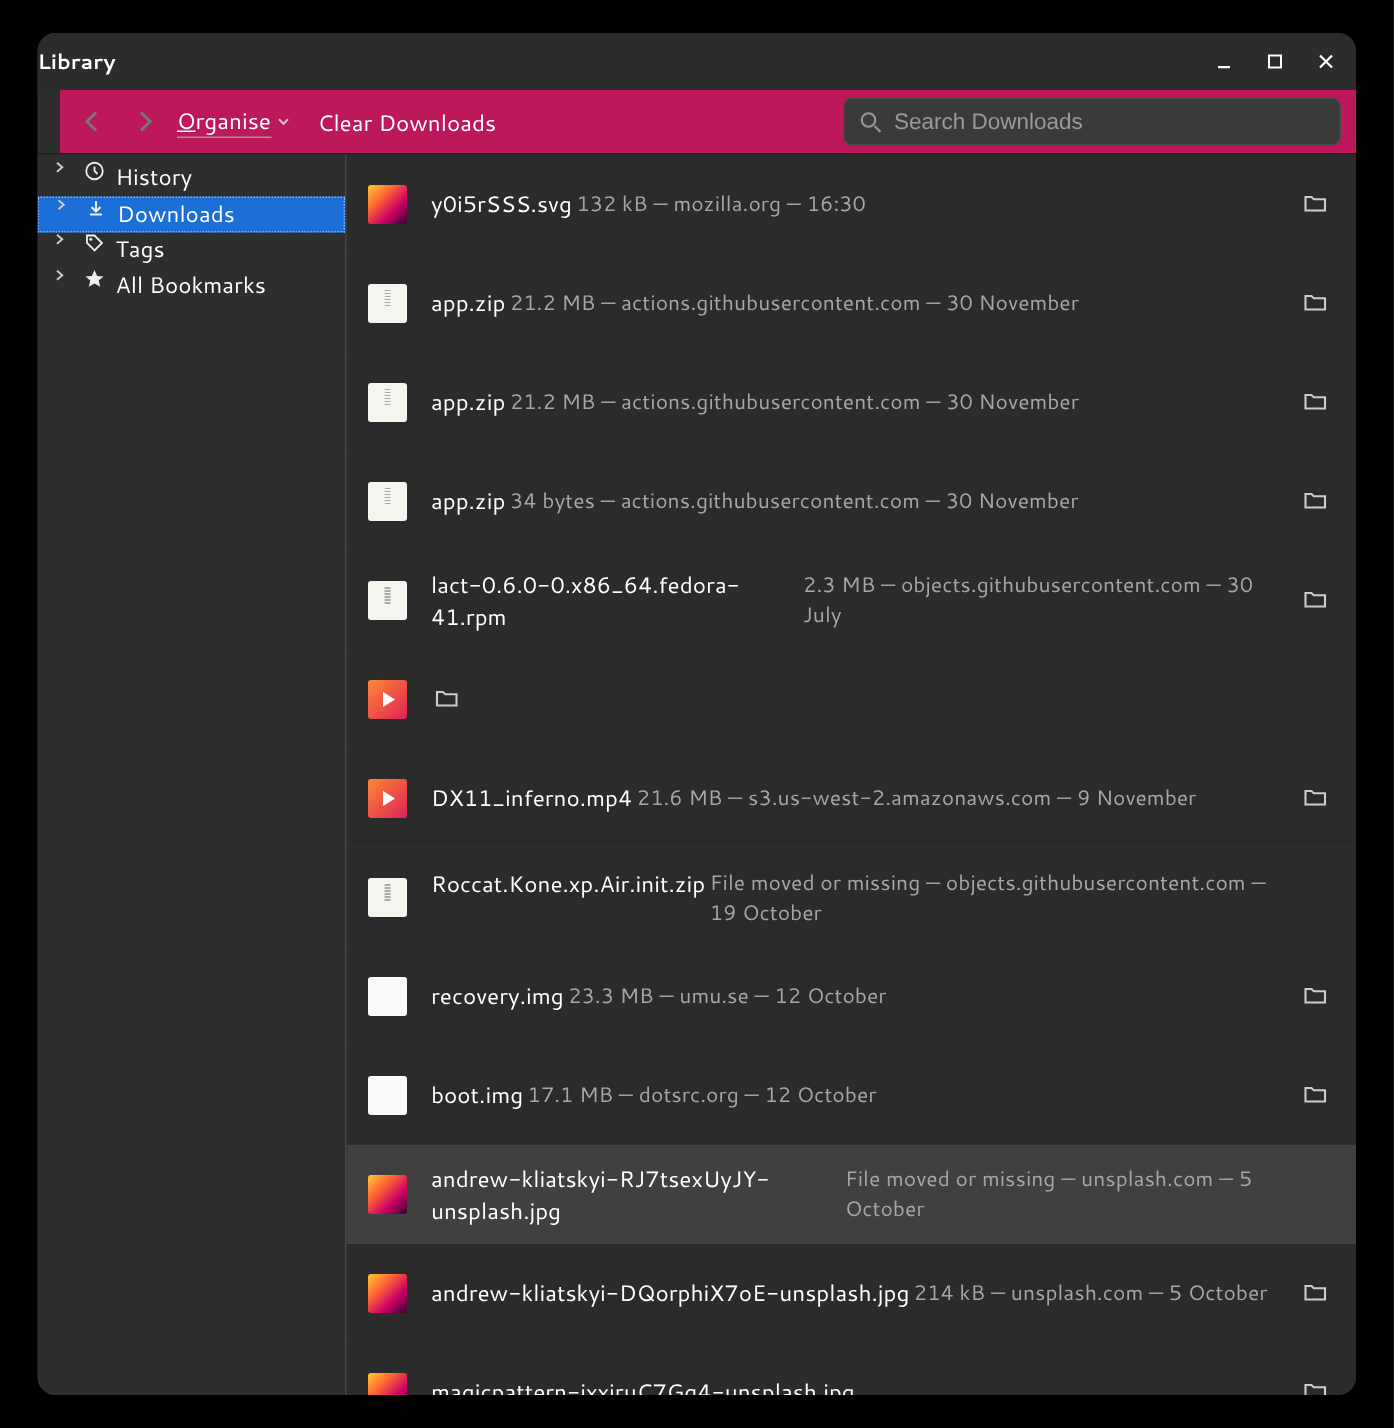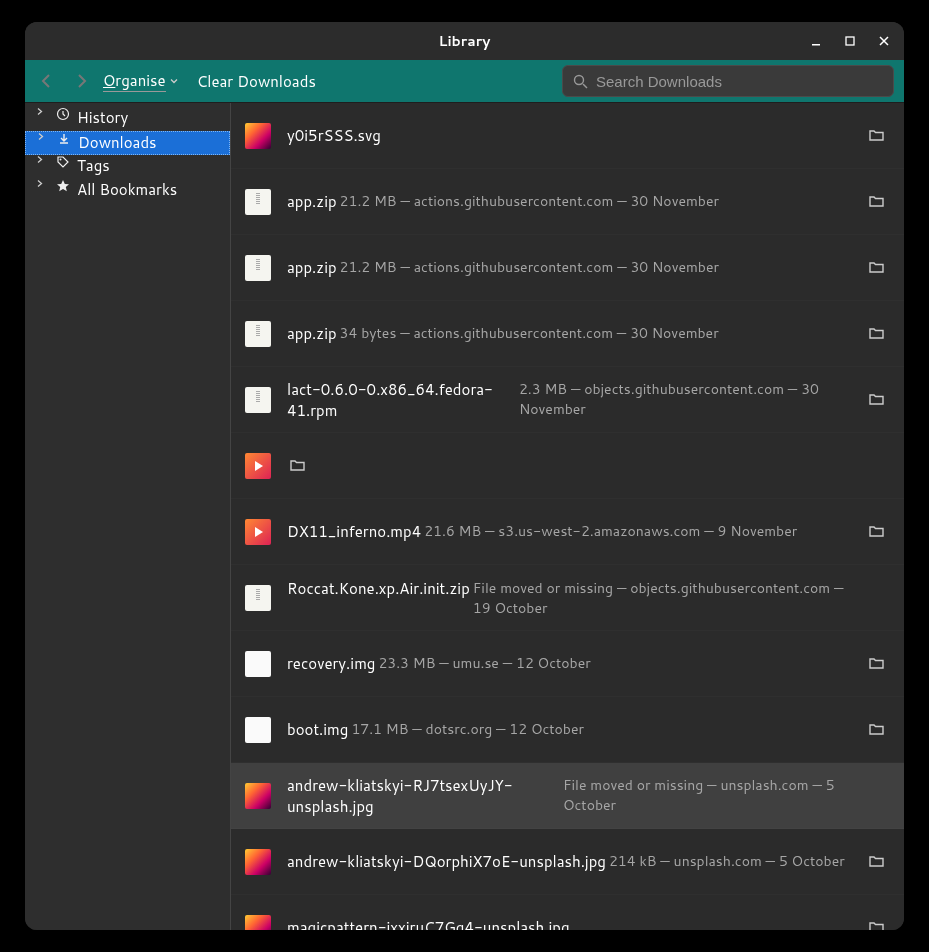--- a/index.html
+++ b/index.html
@@ -19,34 +19,34 @@
   width: 100%;
   height: 100%;
   overflow: hidden;
   display: flex;
   flex-direction: column;
 }
 .titlebar {
   height: 38px;
   display: flex;
   align-items: center;
-  justify-content: center;
   position: relative;
   background: #2c2c2c;
 }
 .titlebar .title { font-weight: 700; font-size: 14px; color: #fff; }
 .titlebar .controls { position: absolute; right: 10px; display: flex; gap: 14px; }
 .titlebar .controls .ctrl { width: 20px; height: 20px; display: flex; align-items: center; justify-content: center; color: #fff; cursor: pointer; }
 .toolbar {
   height: 42px;
   display: flex;
   align-items: center;
   padding: 0 10px;
   gap: 10px;
-  background: #0f766e;
+  background: #be185d;
+  margin-left: 15px;
 }
 .toolbar .nav-arrow { width: 24px; height: 24px; display: flex; align-items: center; justify-content: center; color: #888; cursor: pointer; }
 .toolbar .organise { display:flex; align-items:center; gap:3px; cursor:pointer; font-size:15px; }
 .toolbar .organise .lbl { border-bottom:1px solid #999; }
 .toolbar .organise .lbl .ul { text-decoration: underline; }
 .toolbar .clear { font-size:15px; cursor:pointer; margin-left:8px; }
 .toolbar .spacer { flex:1; }
 .search {
   background:#3a3a3a;
   border:1px solid #4a4a4a;
@@ -223,20 +223,21 @@
             </svg>
           </span>
           <span>All Bookmarks</span>
         </div>
       </div>
     <div class="main" id="main">
         <div class="row">
           <div class="thumb gradient"></div>
           <div class="meta">
             <div class="name">y0i5rSSS.svg</div>
+            <div class="sub">132 kB — mozilla.org — 16:30</div>
           </div>
           <div class="folder">
             <svg width="17" height="17" viewBox="0 0 17 17">
               <path d="M2 4 L6 4 L7.5 5.5 L15 5.5 L15 13 L2 13 Z" fill="none" stroke="currentColor" stroke-width="1.4"></path>
             </svg>
           </div>
         </div>
         <div class="row">
           <div class="thumb zip"></div>
           <div class="meta">
@@ -270,21 +271,21 @@
           <div class="folder">
             <svg width="17" height="17" viewBox="0 0 17 17">
               <path d="M2 4 L6 4 L7.5 5.5 L15 5.5 L15 13 L2 13 Z" fill="none" stroke="currentColor" stroke-width="1.4"></path>
             </svg>
           </div>
         </div>
         <div class="row">
           <div class="thumb zip"></div>
           <div class="meta">
             <div class="name">lact-0.6.0-0.x86_64.fedora-41.rpm</div>
-            <div class="sub">2.3 MB — objects.githubusercontent.com — 30 November</div>
+            <div class="sub">2.3 MB — objects.githubusercontent.com — 30 July</div>
           </div>
           <div class="folder">
             <svg width="17" height="17" viewBox="0 0 17 17">
               <path d="M2 4 L6 4 L7.5 5.5 L15 5.5 L15 13 L2 13 Z" fill="none" stroke="currentColor" stroke-width="1.4"></path>
             </svg>
           </div>
         </div>
         <div class="row">
           <div class="thumb video"></div>
           <div class="folder">

